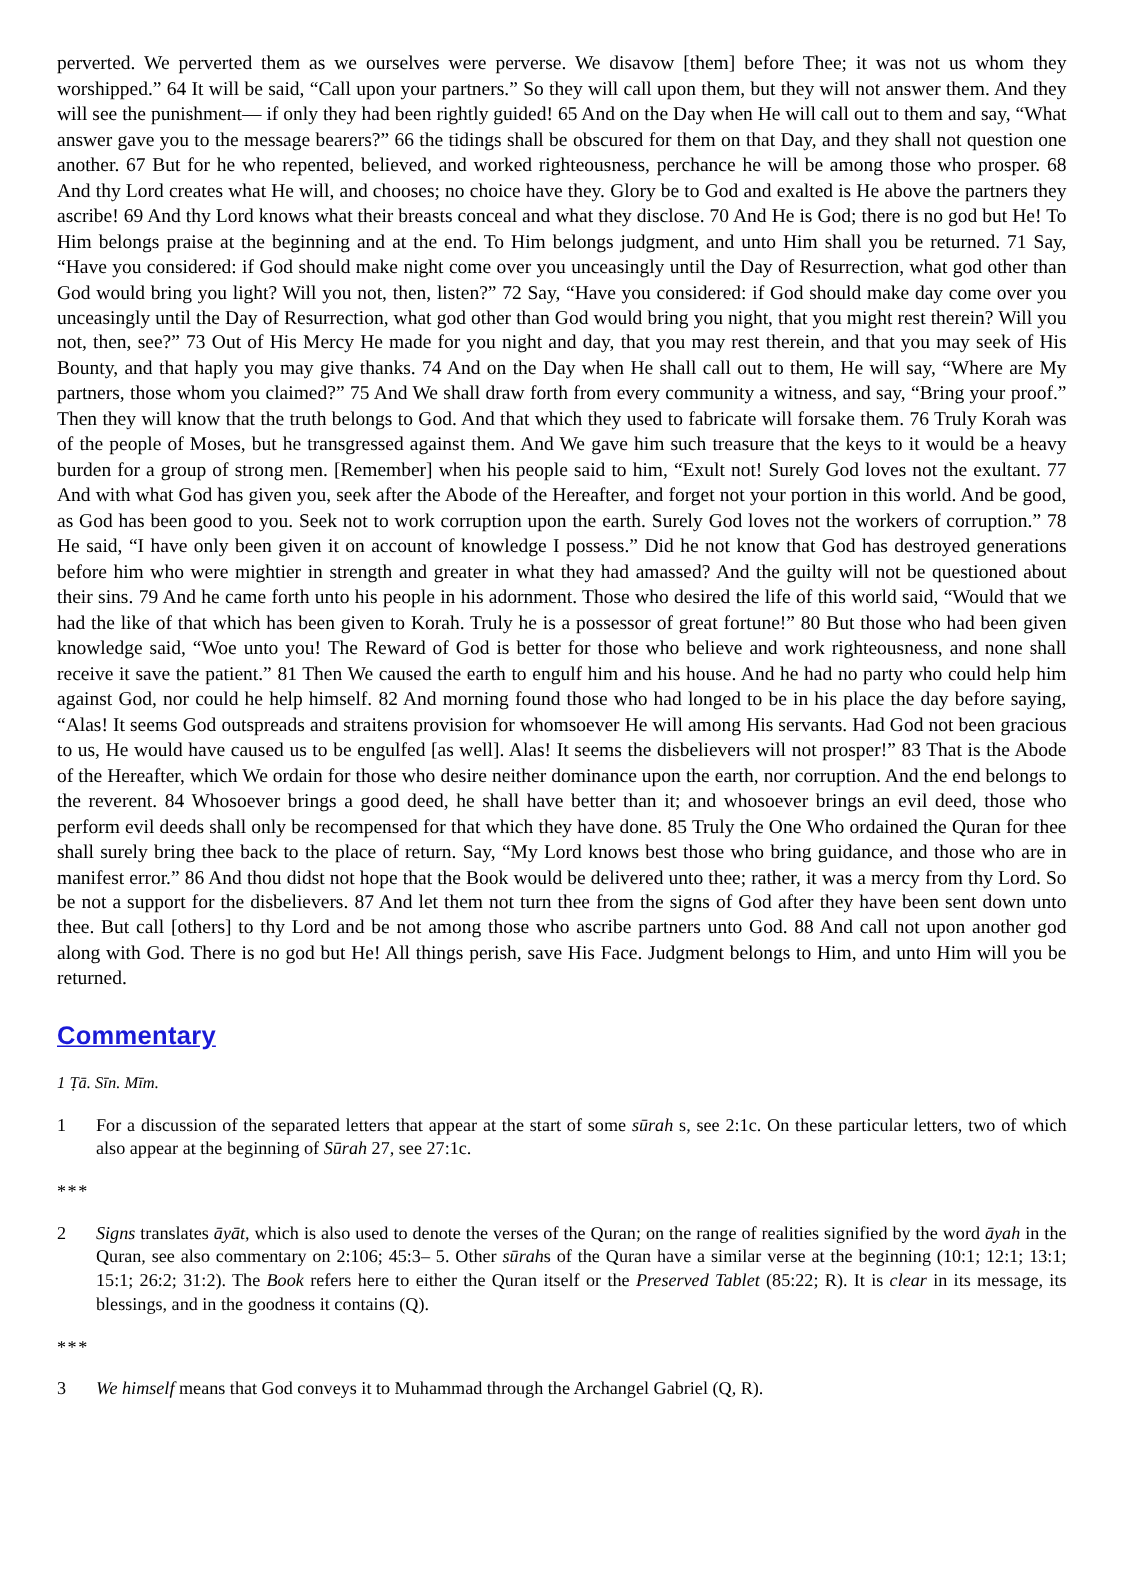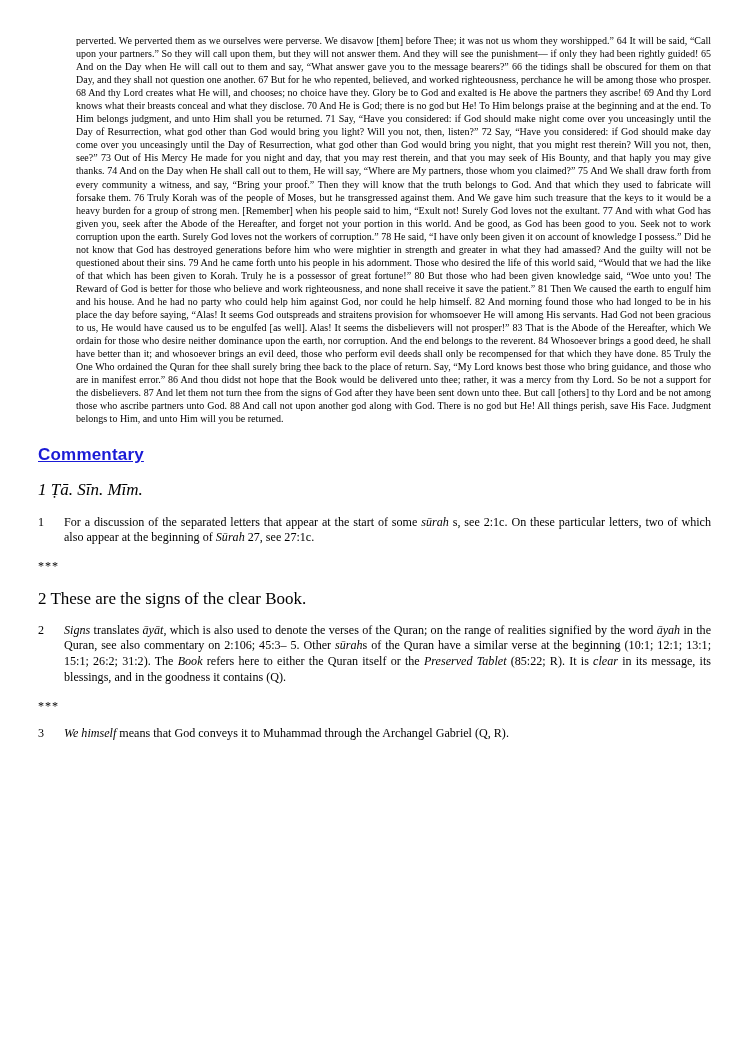--- a/index.html
+++ b/index.html
@@ -14,40 +14,39 @@
     color: #000000;
   }
   .page {
     width: 749px;
     min-height: 1061px;
     box-sizing: border-box;
     padding: 34px 38px 18px 38px;
     position: relative;
   }
   .translation {
-    font-size: 10px;
+    font-size: 13px;
     line-height: 1.305;
     text-align: justify;
     text-justify: inter-word;
     color: #000;
     hyphens: none;
-    margin-left: 38px;
   }
   .commentary-heading {
     font-family: "Liberation Sans", "DejaVu Sans", sans-serif;
     font-size: 17px;
     font-weight: bold;
     color: #1a1ad6;
     text-decoration: underline;
     margin-top: 20px;
     margin-bottom: 6px;
     letter-spacing: 0.2px;
   }
   .verse-lemma {
-    font-size: 17px;
+    font-size: 11px;
     line-height: 1.30;
     margin-top: 14px;
     text-align: justify;
   }
   .verse-lemma.italic {
     font-style: italic;
   }
   .note {
     font-size: 12.1px;
     line-height: 1.305;
@@ -81,21 +80,20 @@
 
   <div class="commentary-heading">Commentary</div>
 
   <p class="verse-lemma italic">1 Ṭā. Sīn. Mīm.</p>
   <div class="note">
     <span class="num">1</span>
     <span class="body">For a discussion of the separated letters that appear at the start of some <span class="it">sūrah</span> s, see 2:1c. On these particular letters, two of which also appear at the beginning of <span class="it">Sūrah</span> 27, see 27:1c.</span>
   </div>
   <div class="stars">***</div>
 
-  <p class="verse-lemma">2 These are the signs of the clear Book.</p>
   <div class="note">
     <span class="num">2</span>
     <span class="body"><span class="it">Signs</span> translates <span class="it">āyāt</span>, which is also used to denote the verses of the Quran; on the range of realities signified by the word <span class="it">āyah</span> in the Quran, see also commentary on 2:106; 45:3– 5. Other <span class="it">sūrah</span>s of the Quran have a similar verse at the beginning (10:1; 12:1; 13:1; 15:1; 26:2; 31:2). The <span class="it">Book</span> refers here to either the Quran itself or the <span class="it">Preserved Tablet</span> (85:22; R). It is <span class="it">clear</span> in its message, its blessings, and in the goodness it contains (Q).</span>
   </div>
   <div class="stars">***</div>
 
   <div class="note">
     <span class="num">3</span>
     <span class="body"><span class="it">We himself</span> means that God conveys it to Muhammad through the Archangel Gabriel (Q, R).</span>
   </div>

